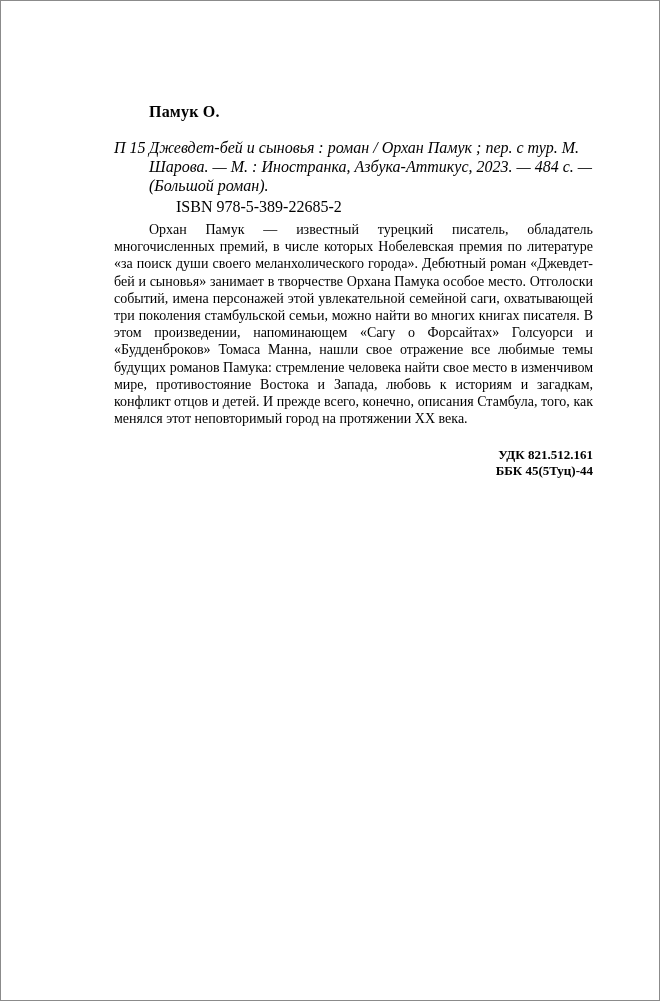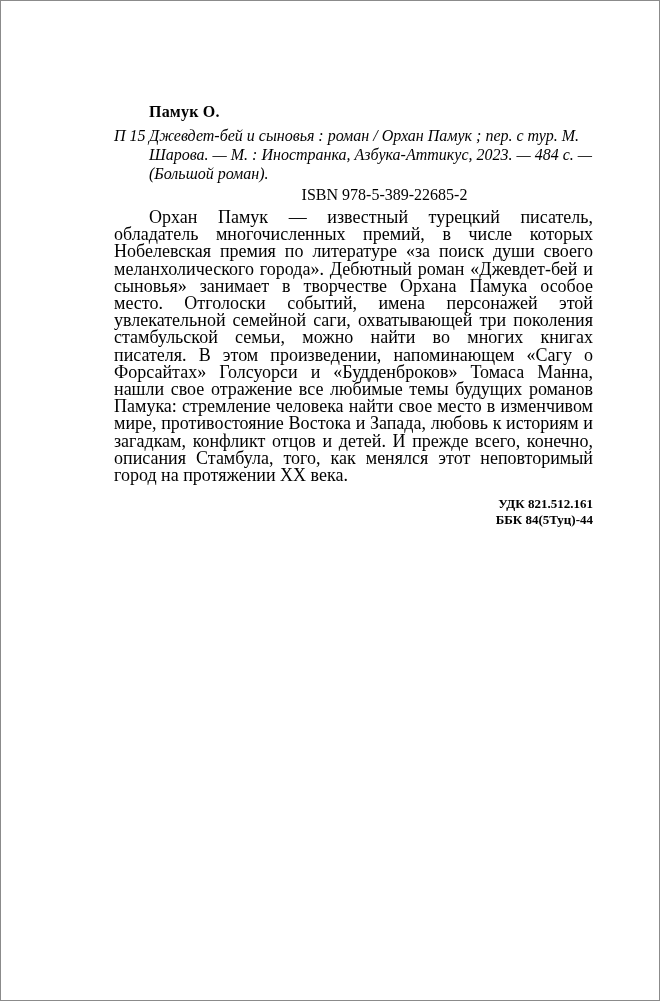--- a/index.html
+++ b/index.html
@@ -20,21 +20,21 @@
     position: absolute;
     left: 113px;
     top: 101px;
     width: 479px;
   }
   .author {
     font-weight: bold;
     font-size: 16px;
     line-height: 19px;
     margin-left: 35px;
-    margin-bottom: 5px;
+    margin-bottom: 17px;
     letter-spacing: 0.2px;
   }
   .biblio {
     position: relative;
     font-size: 16px;
     line-height: 19px;
     margin-left: 35px;
     text-align: left;
     font-style: italic;
   }
@@ -42,33 +42,32 @@
     position: absolute;
     left: -35px;
     top: 0;
     white-space: nowrap;
   }
   .isbn {
     font-size: 16px;
     line-height: 19px;
     margin-left: 62px;
     margin-top: 2px;
-    text-align: center;
   }
   .annotation {
-    font-size: 18px;
+    font-size: 14px;
     line-height: 17.2px;
     text-align: justify;
     text-indent: 35px;
     margin-top: 5px;
     hyphens: auto;
     -webkit-hyphens: auto;
   }
   .codes {
-    margin-top: 12px;
+    margin-top: 20px;
     text-align: right;
     font-size: 13px;
     line-height: 16px;
     font-weight: bold;
   }
 </style>
 </head>
 <body>
 
 <div class="page">
@@ -80,17 +79,17 @@
       <span class="index-code">П 15</span>
       <span>Джевдет-бей и сыновья : роман / Орхан Памук ; пер. с тур. М. Шарова. — М. : Иностранка, Азбука-Аттикус, 2023. — 484 с. — (Большой роман).</span>
     </div>
 
     <div class="isbn">ISBN 978-5-389-22685-2</div>
 
     <p class="annotation" lang="ru">Орхан Памук — известный турецкий писатель, обладатель многочисленных премий, в числе которых Нобелевская премия по литературе «за поиск души своего меланхолического города». Дебютный роман «Джевдет-бей и сыновья» занимает в творчестве Орхана Памука особое место. Отголоски событий, имена персонажей этой увлекательной семейной саги, охватывающей три поколения стамбульской семьи, можно найти во многих книгах писателя. В этом произведении, напоминающем «Сагу о Форсайтах» Голсуорси и «Будденброков» Томаса Манна, нашли свое отражение все любимые темы будущих романов Памука: стремление человека найти свое место в изменчивом мире, противостояние Востока и Запада, любовь к историям и загадкам, конфликт отцов и детей. И прежде всего, конечно, описания Стамбула, того, как менялся этот неповторимый город на протяжении XX века.</p>
 
     <div class="codes">
       <div>УДК 821.512.161</div>
-      <div>ББК 84(5Туц)-44</div>
+      <div>ББК 45(5Туц)-44</div>
     </div>
 
   </div>
 </div>
 
 </body></html>

